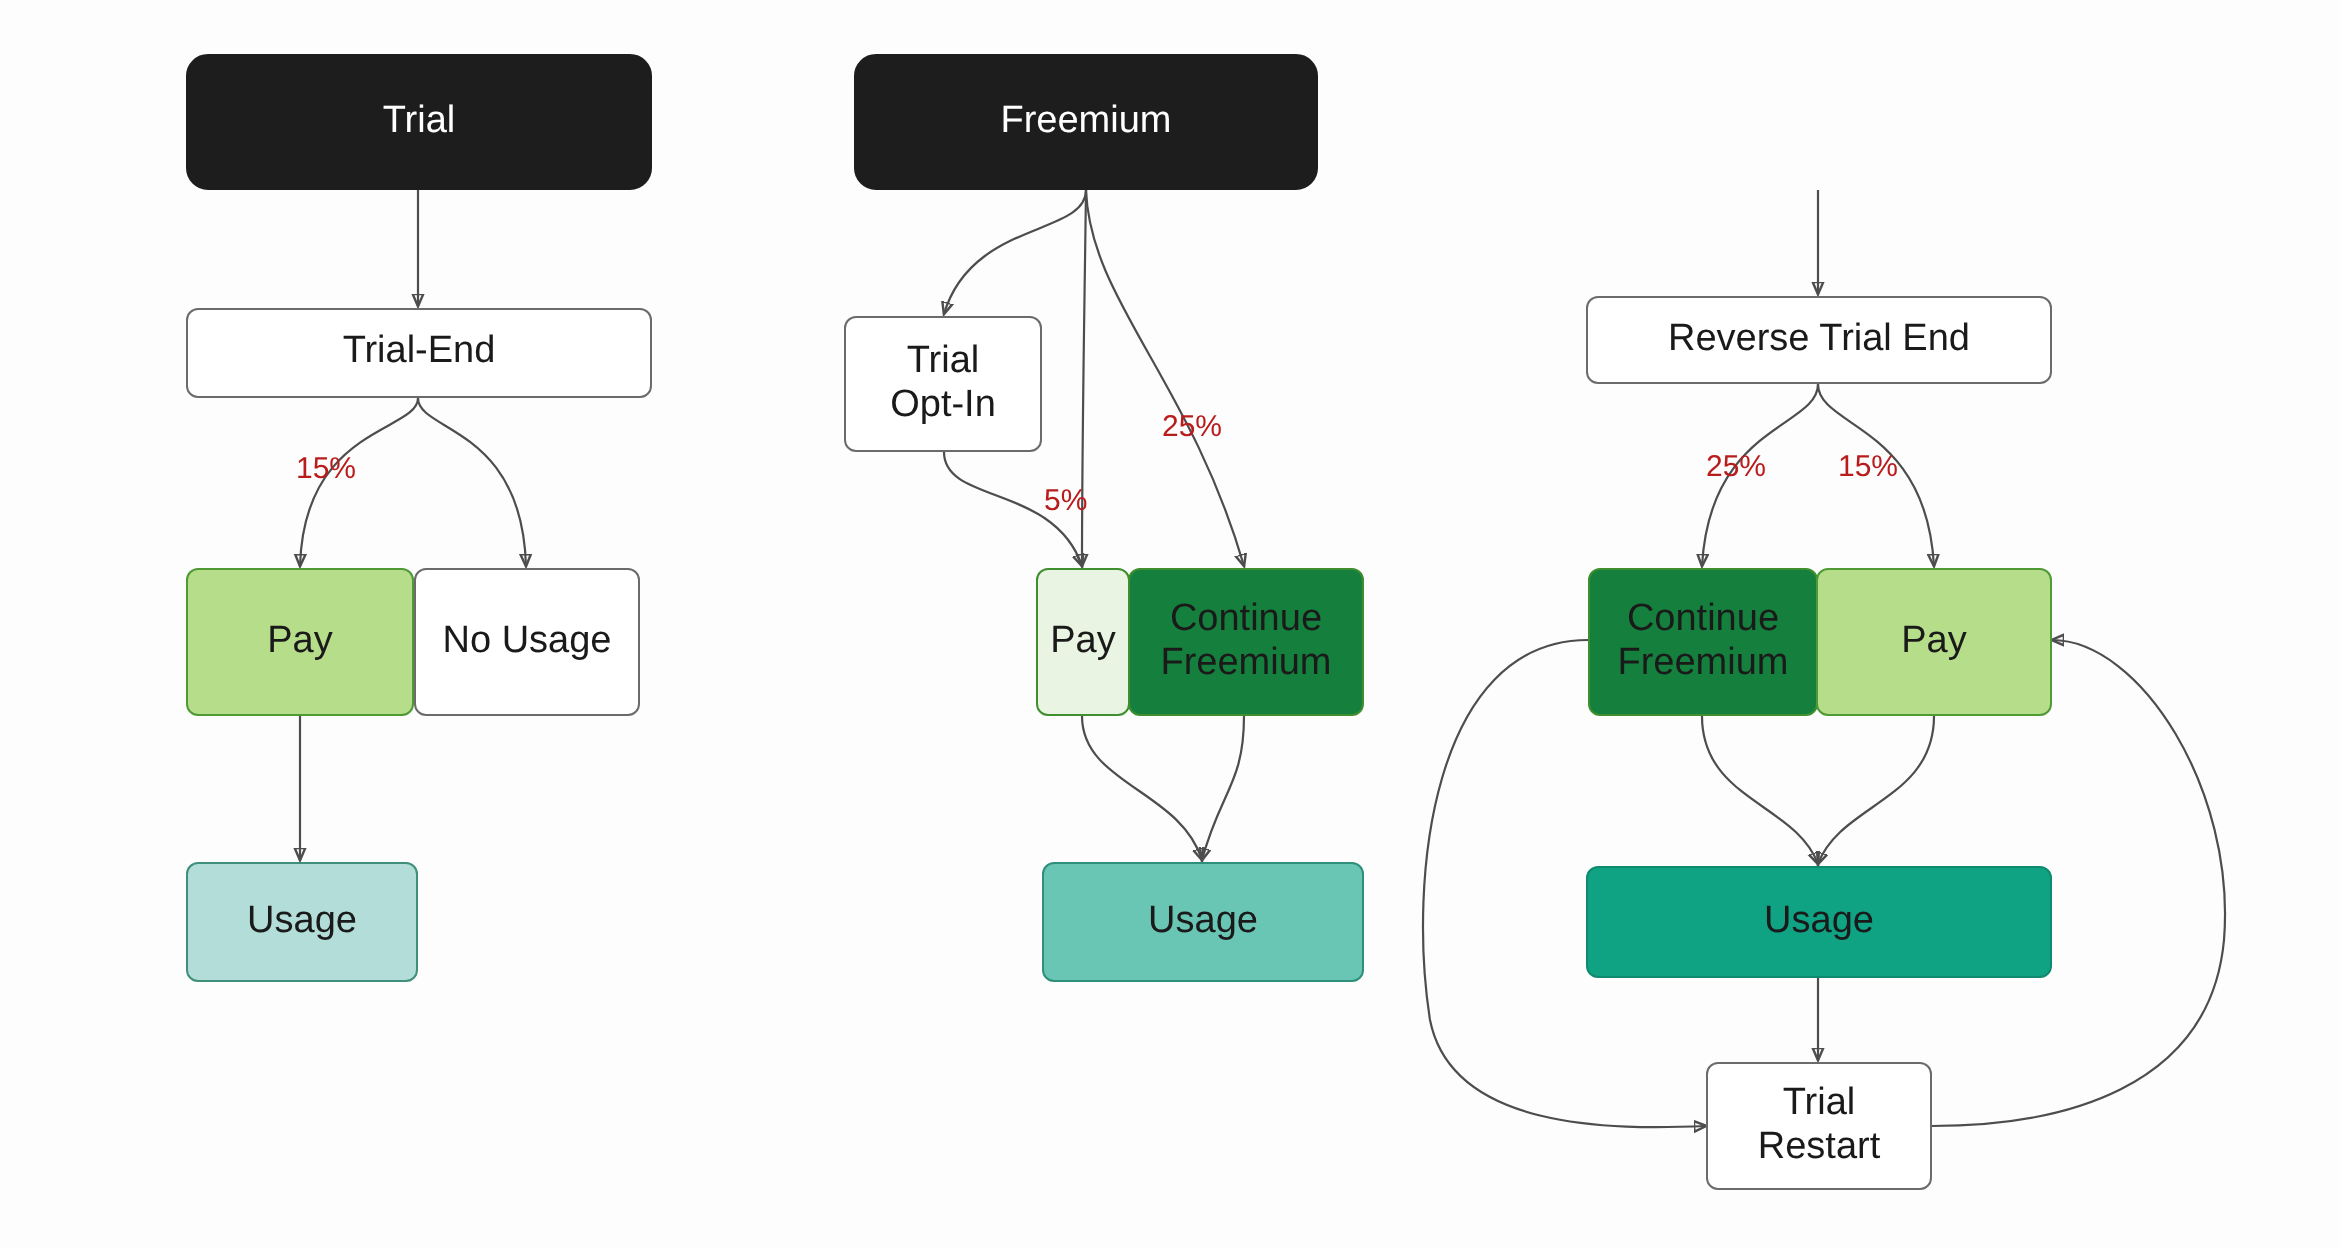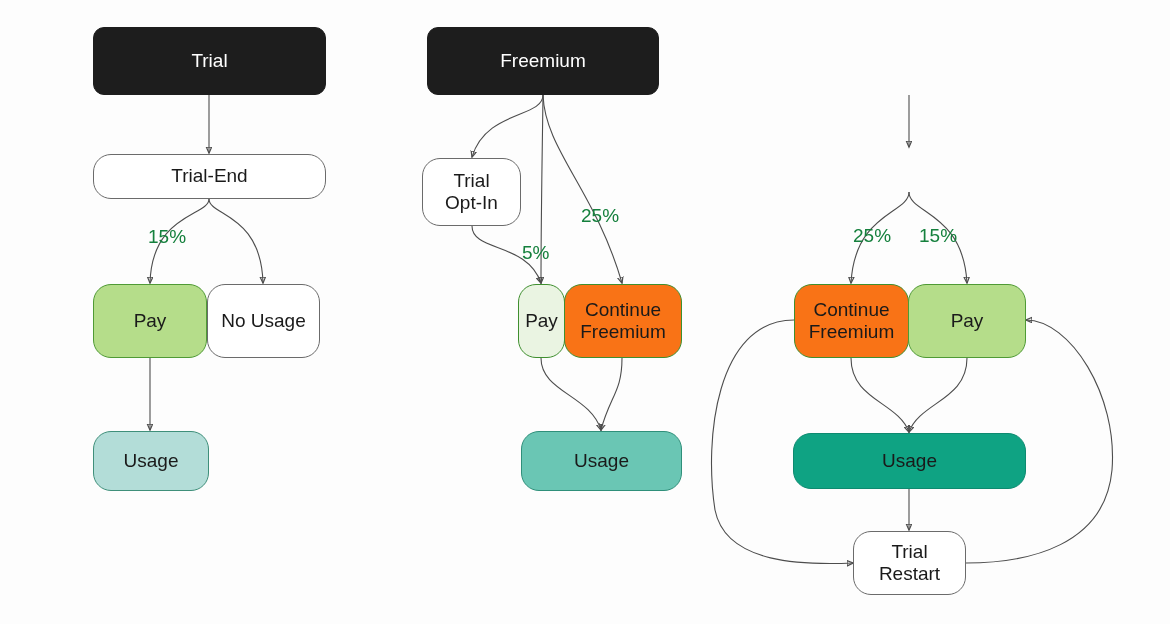--- a/index.html
+++ b/index.html
@@ -10,38 +10,38 @@
     overflow:hidden;
   }
   #stage{position:relative;width:1170px;height:624px;}
   svg.edges{position:absolute;left:0;top:0;width:1170px;height:624px;pointer-events:none;}
   svg.edges path{fill:none;stroke:#4d4d4d;stroke-width:1.1;}
   .node{
     position:absolute;
     box-sizing:border-box;
     display:flex;align-items:center;justify-content:center;
     text-align:center;
-    border-radius:18px;
+    border-radius:6px;
     line-height:1.18;
     color:#1a1a1a;
     white-space:pre-line;
   }
   .node.header{
     background:#1d1d1d;border:1px solid #1d1d1d;color:#ffffff;
     font-size:19px;border-radius:11px;
   }
   .node.plain{background:#ffffff;border:1px solid #6b6b6b;font-size:19px;}
   .node.paleGreen{background:#eaf4e2;border:1px solid #3f8f2f;font-size:19px;}
   .node.lightGreen{background:#b5dd8a;border:1px solid #4f9a35;font-size:19px;}
-  .node.green{background:#f97316;border:1px solid #3f8f2f;font-size:19px;}
+  .node.green{background:#15803d;border:1px solid #3f8f2f;font-size:19px;}
   .node.paleTeal{background:#b3ddd8;border:1px solid #3f8f7a;font-size:19px;}
   .node.teal{background:#6ac6b4;border:1px solid #2f8f7a;font-size:19px;}
   .node.darkTeal{background:#0fa383;border:1px solid #0d8a70;font-size:19px;}
   .edgelabel{
-    position:absolute;font-size:19px;color:#15803d;
+    position:absolute;font-size:15px;color:#b91c1c;
     white-space:nowrap;
   }
 </style>
 </head>
 <body>
 
 <div id="stage">
 
   <svg class="edges" viewBox="0 0 1170 624">
     <defs>
@@ -94,20 +94,21 @@
   <div class="edgelabel" style="left:581px;top:205px;">25%</div>
 
   <div class="node paleGreen" style="left:518px;top:284px;width:47px;height:74px;">Pay</div>
 
   <div class="node green" style="left:564px;top:284px;width:118px;height:74px;">Continue
 Freemium</div>
 
   <div class="node teal" style="left:521px;top:431px;width:161px;height:60px;">Usage</div>
 
 
+  <div class="node plain" style="left:793px;top:148px;width:233px;height:44px;">Reverse Trial End</div>
 
   <div class="edgelabel" style="left:853px;top:225px;">25%</div>
 
   <div class="edgelabel" style="left:919px;top:225px;">15%</div>
 
   <div class="node green" style="left:794px;top:284px;width:115px;height:74px;">Continue
 Freemium</div>
 
   <div class="node lightGreen" style="left:908px;top:284px;width:118px;height:74px;">Pay</div>
 

